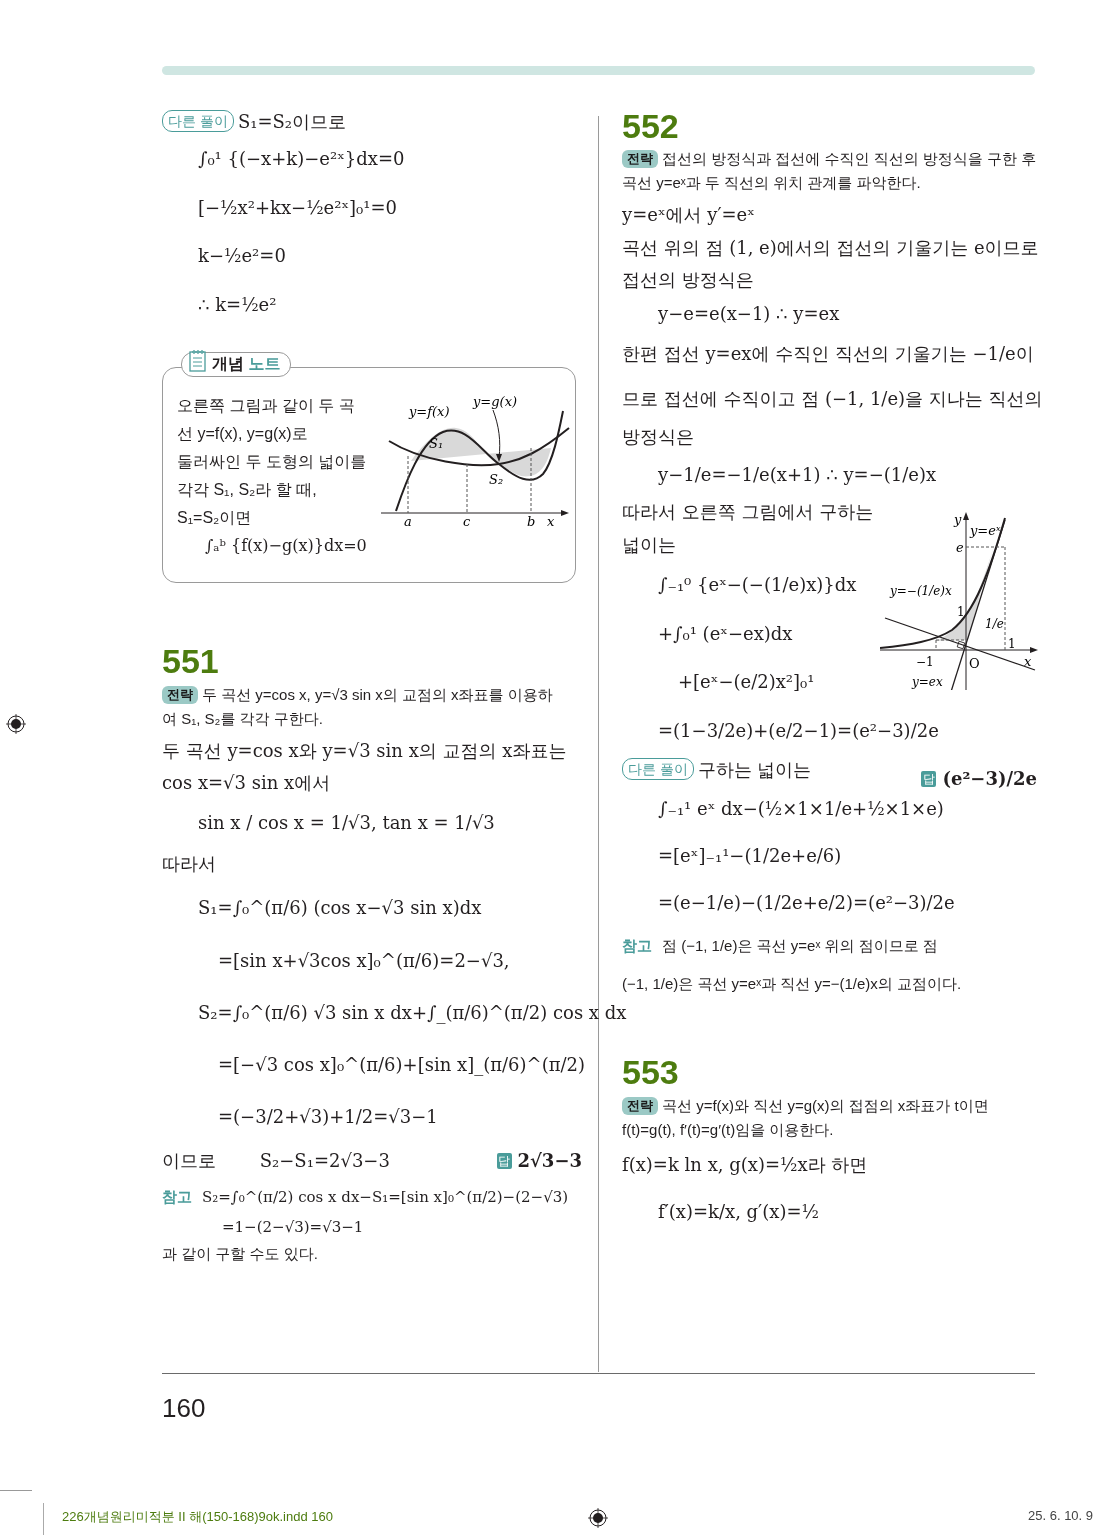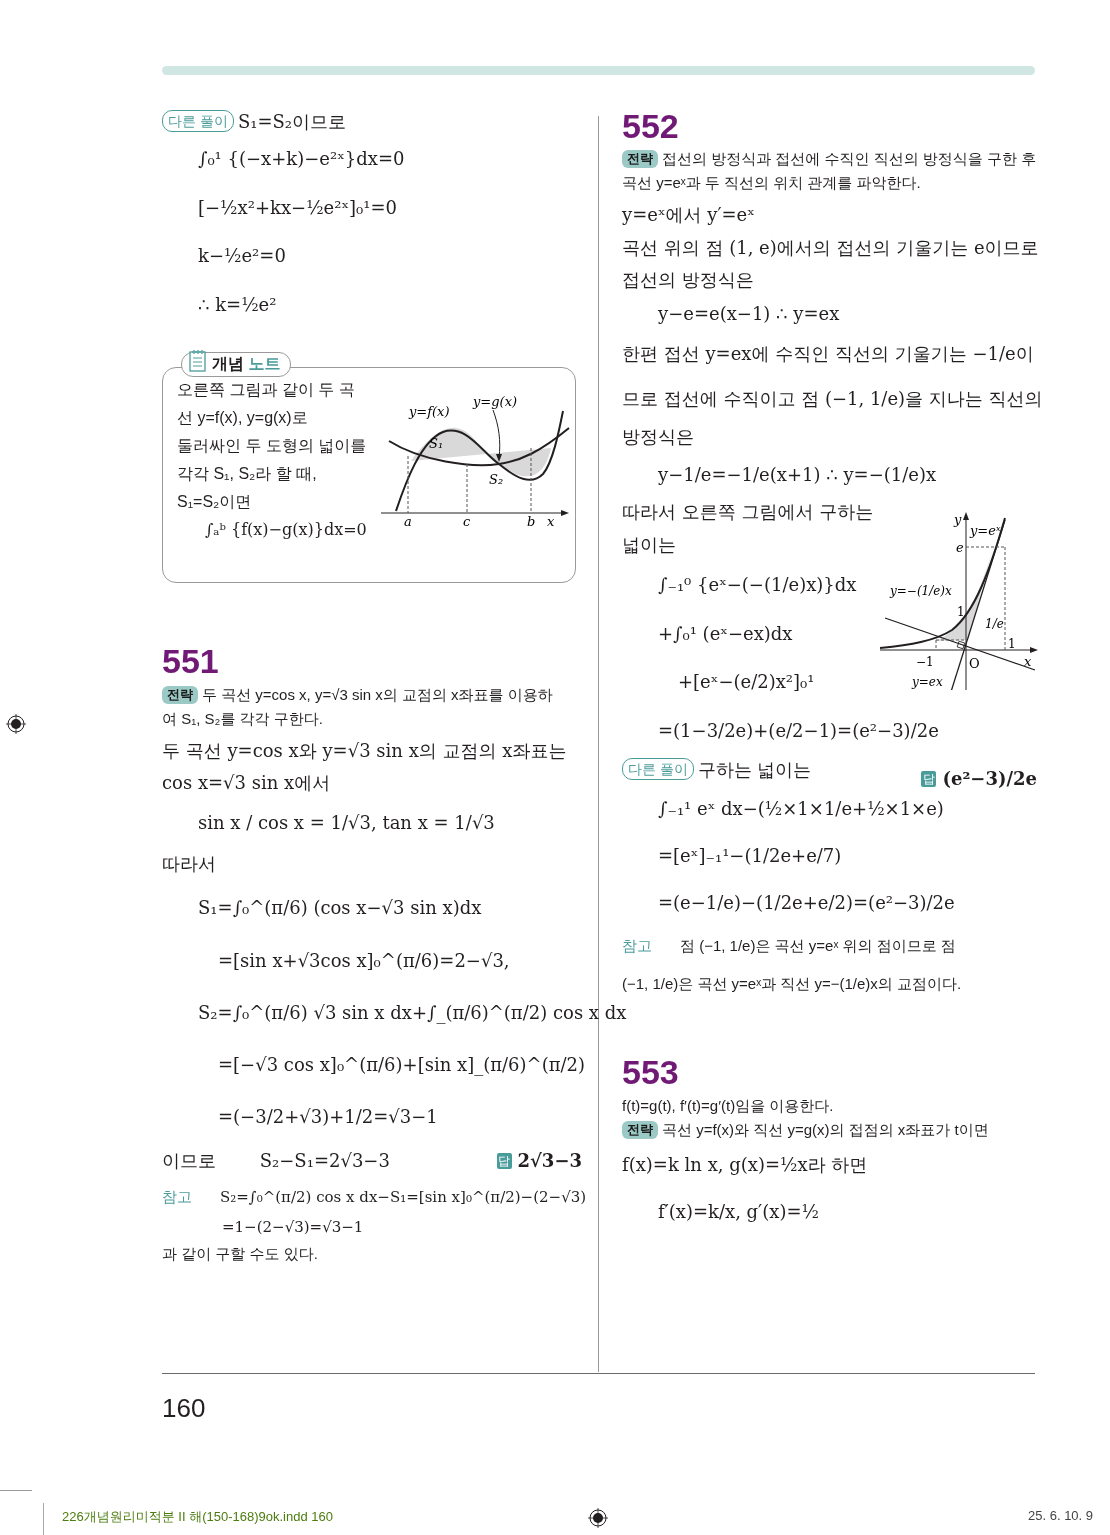--- a/index.html
+++ b/index.html
@@ -15,33 +15,33 @@
   .footer-left { position:absolute; left:62px; top:1508px; font-family:"Liberation Sans", sans-serif; font-size:13px; color:#4d7c0f; }
   .footer-right { position:absolute; left:1028px; top:1508px; font-family:"Liberation Sans", sans-serif; font-size:13px; color:#444; white-space:nowrap; }
   .footer-tick { position:absolute; left:0; top:1490px; width:32px; height:1px; background:#999; }
   .footer-vline { position:absolute; left:43px; top:1503px; width:1px; height:32px; background:#aaa; }
   .reg-mark { position:absolute; width:20px; height:20px; }
   .ln { font-size:18px; line-height:1.5; margin:0; white-space:nowrap; }
   .ind { padding-left:36px; }
   .ind2 { padding-left:56px; }
   .sans { font-family:"Liberation Sans", sans-serif; }
   .small { font-size:15px; }
-  .prob-num { font-family:"Liberation Sans", sans-serif; font-weight:bold; font-size:34px; color:#701a75; line-height:1.1; margin:0 0 2px 0; }
+  .prob-num { font-family:"Liberation Sans", sans-serif; font-weight:bold; font-size:34px; color:#4d7c0f; line-height:1.1; margin:0 0 2px 0; }
   .badge-outline { display:inline-block; border:1.5px solid #4a9c9a; color:#4a9c9a; border-radius:10px; padding:0 5px; font-family:"Liberation Sans", sans-serif; font-size:14px; line-height:20px; margin-right:4px; vertical-align:2px; }
   .badge-fill { display:inline-block; background:#9bc9c5; color:#1c1c1c; border-radius:6px; padding:0 5px; font-family:"Liberation Sans", sans-serif; font-weight:bold; font-size:13px; line-height:18px; margin-right:4px; vertical-align:1px; }
-  .note-label { color:#4a9c9a; font-family:"Liberation Sans", sans-serif; font-weight:normal; font-size:15px; margin-right:28px; }
+  .note-label { color:#4a9c9a; font-family:"Liberation Sans", sans-serif; font-weight:bold; font-size:15px; margin-right:10px; }
   .ans-box { display:inline-block; background:#4a9c9a; color:#fff; font-family:"Liberation Sans", sans-serif; font-size:12px; width:15px; height:16px; line-height:16px; text-align:center; border-radius:2px; margin-right:6px; vertical-align:2px; }
   .ans { font-weight:bold; }
   .right-float { float:right; }
   .concept-box { position:relative; margin-top:14px; border:1px solid #9a9a9a; border-radius:14px; height:214px; width:412px; }
   .concept-tab { position:absolute; left:18px; top:-16px; background:#fff; border:1px solid #9a9a9a; border-radius:12px; padding:1px 10px 1px 30px; font-family:"Liberation Sans", sans-serif; font-weight:bold; font-size:16px; }
   .concept-tab .t1 { color:#231f20; }
   .concept-tab .t2 { color:#4a9c9a; }
   .memo-icon { position:absolute; left:6px; top:-4px; width:20px; height:24px; }
-  .concept-text { position:absolute; left:14px; top:8px; font-family:"Liberation Sans", sans-serif; font-size:16px; line-height:28px; }
+  .concept-text { position:absolute; left:14px; top:24px; font-family:"Liberation Sans", sans-serif; font-size:16px; line-height:28px; }
   .concept-graph { position:absolute; left:218px; top:18px; }
   .sec-gap { height:42px; }
   .graph552 { position:absolute; left:258px; top:402px; }
 </style>
 </head>
 <body>
 
 <div class="topbar"></div>
 <div class="divider-v"></div>
 
@@ -146,34 +146,34 @@
   <p class="ln ind" style="line-height:2.7">+∫₀¹ (eˣ−ex)dx</p>
   <p class="ln ind2" style="line-height:2.7">+[eˣ−(e/2)x²]₀¹</p>
   <p class="ln ind" style="line-height:2.7">
     <span>=(1−3/2e)+(e/2−1)=(e²−3)/2e</span>
     <span class="right-float"><span class="ans-box">답</span><span class="ans">(e²−3)/2e</span></span>
   </p>
   <p class="ln" style="line-height:1.7">
     <span class="badge-outline">다른 풀이</span><span class="sans">구하는 넓이는</span>
   </p>
   <p class="ln ind" style="line-height:2.6">∫₋₁¹ eˣ dx−(½×1×1/e+½×1×e)</p>
-  <p class="ln ind" style="line-height:2.6">=[eˣ]₋₁¹−(1/2e+e/7)</p>
+  <p class="ln ind" style="line-height:2.6">=[eˣ]₋₁¹−(1/2e+e/6)</p>
   <p class="ln ind" style="line-height:2.6">=(e−1/e)−(1/2e+e/2)=(e²−3)/2e</p>
   <p class="ln small" style="line-height:2.6">
     <span class="note-label">참고</span><span class="sans">점 (−1, 1/e)은 곡선 y=eˣ 위의 점이므로 점</span>
   </p>
   <p class="ln small sans" style="line-height:2.4">(−1, 1/e)은 곡선 y=eˣ과 직선 y=−(1/e)x의 교점이다.</p>
 
   <div style="height:52px"></div>
 
   <p class="prob-num">553</p>
-  <p class="ln small sans" style="line-height:1.6">f(t)=g(t), f′(t)=g′(t)임을 이용한다.</p>
   <p class="ln small sans" style="line-height:1.6">
     <span class="badge-fill">전략</span><span>곡선 y=f(x)와 직선 y=g(x)의 접점의 x좌표가 t이면</span>
   </p>
+  <p class="ln small sans" style="line-height:1.6">f(t)=g(t), f′(t)=g′(t)임을 이용한다.</p>
   <p class="ln" style="line-height:2.6">f(x)=k ln x, g(x)=½x라 하면</p>
   <p class="ln ind" style="line-height:2.6">f′(x)=k/x, g′(x)=½</p>
 
   <svg class="graph552" width="160" height="180" viewBox="0 0 160 180">
     <path d="M56 131 C 70 125, 85 110, 95 90 C 103 70, 110 50, 115 32 L 103 74 L 88 130 Z" fill="#d9d9d9"></path>
     <line x1="0" y1="140" x2="150" y2="140" stroke="#231f20" stroke-width="1"></line>
     <polygon points="150,137 158,140 150,143" fill="#231f20"></polygon>
     <line x1="86" y1="185" x2="86" y2="8" stroke="#231f20" stroke-width="1"></line>
     <polygon points="83,10 86,2 89,10" fill="#231f20"></polygon>
     <path d="M0 138 C 30 135, 55 131, 72 120 C 95 102, 110 60, 125 8" fill="none" stroke="#231f20" stroke-width="2"></path>

